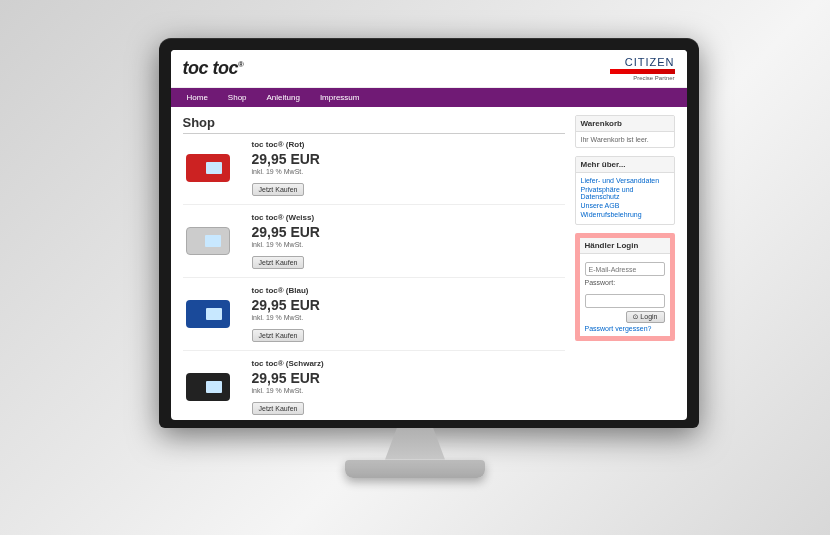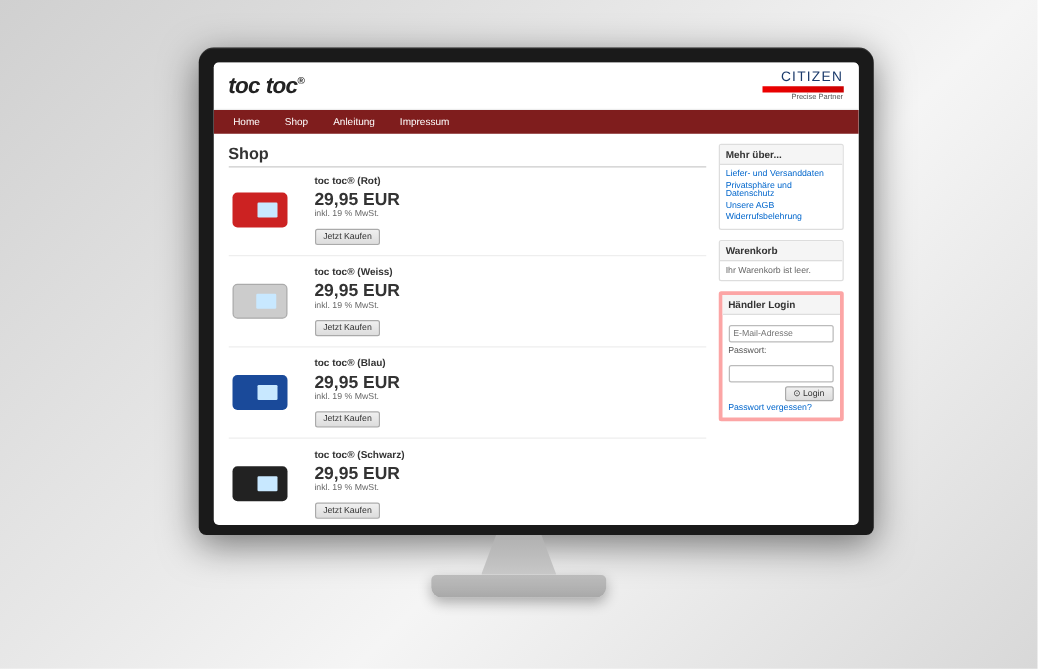--- a/index.html
+++ b/index.html
@@ -95,21 +95,21 @@
     }
 
     .citizen-bar {
       height: 5px;
       width: 65px;
       background: linear-gradient(to right, #e00, #c00);
       margin-top: 1px;
     }
 
     .nav-bar {
-      background: #7f1d1d;
+      background: #701a75;
       padding: 3px 12px;
       display: flex;
       gap: 12px;
     }
 
     .nav-item {
       color: #fff;
       font-size: 8px;
       cursor: pointer;
       padding: 2px 4px;
@@ -238,21 +238,21 @@
     .sidebar-link {
       color: #0066cc;
       font-size: 7px;
       display: block;
       margin-bottom: 2px;
       cursor: pointer;
     }
 
     .login-section {
       margin-bottom: 8px;
-      border: 3px solid #fca5a5;
+      border: 5px solid #fca5a5;
       border-radius: 2px;
       overflow: hidden;
     }
 
     .login-title {
       font-size: 8px;
       font-weight: bold;
       color: #333;
       padding: 3px 5px;
       background: #f5f5f5;
@@ -387,33 +387,33 @@
               <div class="product-price">29,95 EUR</div>
               <div class="product-tax">inkl. 19 % MwSt.</div>
               <button class="buy-btn">Jetzt Kaufen</button>
             </div>
           </div>
         </div>
 
         <div class="sidebar">
 
           <div class="sidebar-section">
+            <div class="sidebar-section-title">Warenkorb</div>
+            <div class="sidebar-section-content">
+              <span>Ihr Warenkorb ist leer.</span>
+            </div>
+          </div>
+
+          <div class="sidebar-section">
             <div class="sidebar-section-title">Mehr über...</div>
             <div class="sidebar-section-content">
               <a class="sidebar-link">Liefer- und Versanddaten</a>
               <a class="sidebar-link">Privatsphäre und Datenschutz</a>
               <a class="sidebar-link">Unsere AGB</a>
               <a class="sidebar-link">Widerrufsbelehrung</a>
-            </div>
-          </div>
-
-          <div class="sidebar-section">
-            <div class="sidebar-section-title">Warenkorb</div>
-            <div class="sidebar-section-content">
-              <span>Ihr Warenkorb ist leer.</span>
             </div>
           </div>
 
           <div class="login-section">
             <div class="login-title">Händler Login</div>
             <div class="login-content">
               <input class="login-input" type="email" placeholder="E-Mail-Adresse" style="">
               <div class="login-row">
                 <span class="login-label">Passwort:</span>
               </div>

